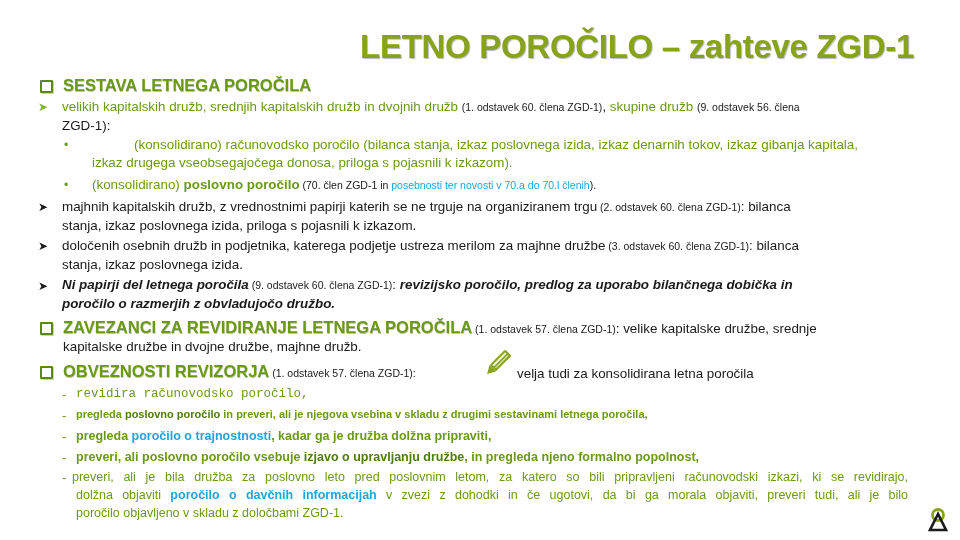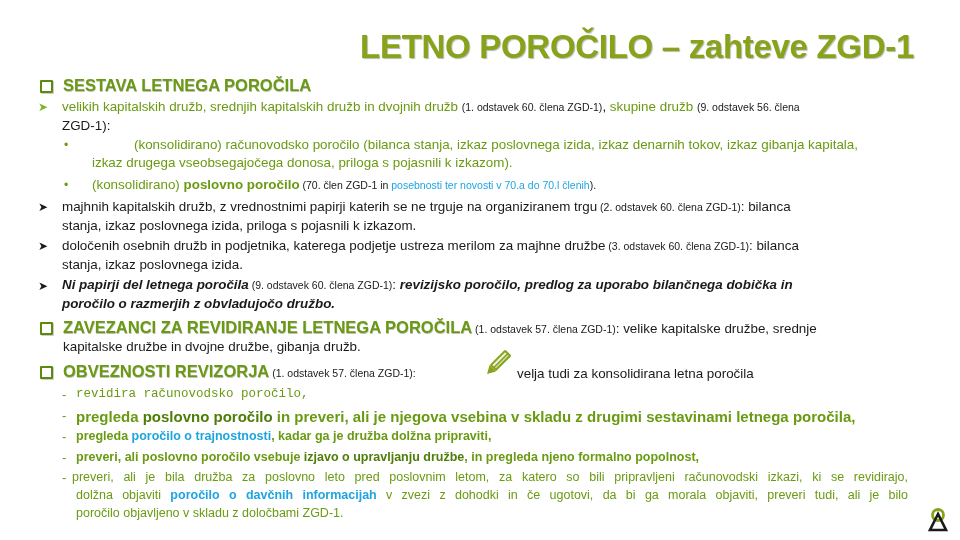--- a/index.html
+++ b/index.html
@@ -85,42 +85,42 @@
   <b><i>Ni papirji del letnega poročila</i></b><span class="small"> (9. odstavek 60. člena ZGD-1)</span><span>: </span><b><i>revizijsko poročilo, predlog za uporabo bilančnega dobička in</i></b>
 </div>
 <div class="text black" style="left:62px; top:296px;text-align:center;">
   <b><i>poročilo o razmerjih z obvladujočo družbo.</i></b>
 </div>
 
 <div class="sq" style="top:322px;"></div>
 <div class="text black" style="left:63px; top:318px;">
   <span class="heading" style="position:static;">ZAVEZANCI ZA REVIDIRANJE LETNEGA POROČILA</span><span class="small"> (1. odstavek 57. člena ZGD-1)</span><span>: velike kapitalske družbe, srednje</span>
 </div>
-<div class="text black" style="left:63px; top:339px;">kapitalske družbe in dvojne družbe, gibanja družb.</div>
+<div class="text black" style="left:63px; top:339px;">kapitalske družbe in dvojne družbe, majhne družb.</div>
 
 <div class="sq" style="top:366px;"></div>
 <div class="text black" style="left:63px; top:362px;">
   <span class="heading" style="position:static;">OBVEZNOSTI REVIZORJA</span><span class="small"> (1. odstavek 57. člena ZGD-1):</span>
 </div>
 
 <svg class="pencil" viewBox="0 0 28 28">
   <g transform="rotate(45 14 14)">
     <rect x="9.5" y="-2" width="9" height="22" rx="1.5" fill="#86a31a"></rect>
     <rect x="11.5" y="0" width="2" height="18" fill="#ffffff" opacity="0.85"></rect>
     <rect x="15" y="0" width="1.5" height="18" fill="#ffffff" opacity="0.6"></rect>
     <polygon points="9.5,20 18.5,20 14,28" fill="#86a31a"></polygon>
   </g>
 </svg>
 <div class="text black" style="left:517px; top:366px;">velja tudi za konsolidirana letna poročila</div>
 
 <span class="dash" style="top:387px;">-</span>
 <div class="text green" style="left:76px; top:387px; font-size:12.5px;font-family:Liberation Mono, monospace;">revidira računovodsko poročilo,</div>
 
 <span class="dash" style="top:408px;">-</span>
-<div class="text green" style="left:76px; top:408px; font-size:15px; font-weight:bold;">
+<div class="text green" style="left:76px; top:408px; font-size:11px; font-weight:bold;">
   <span>pregleda </span><span style="color:#4e7d08;">poslovno poročilo</span><span> in preveri, ali je njegova vsebina v skladu z drugimi sestavinami letnega poročila,</span>
 </div>
 
 <span class="dash" style="top:429px;">-</span>
 <div class="text green" style="left:76px; top:429px; font-size:12.5px; font-weight:bold;">
   <span>pregleda </span><span class="blue">poročilo o trajnostnosti</span><span>, kadar ga je družba dolžna pripraviti,</span>
 </div>
 
 <span class="dash" style="top:450px;">-</span>
 <div class="text green" style="left:76px; top:450px; font-size:12.5px; font-weight:bold;">

